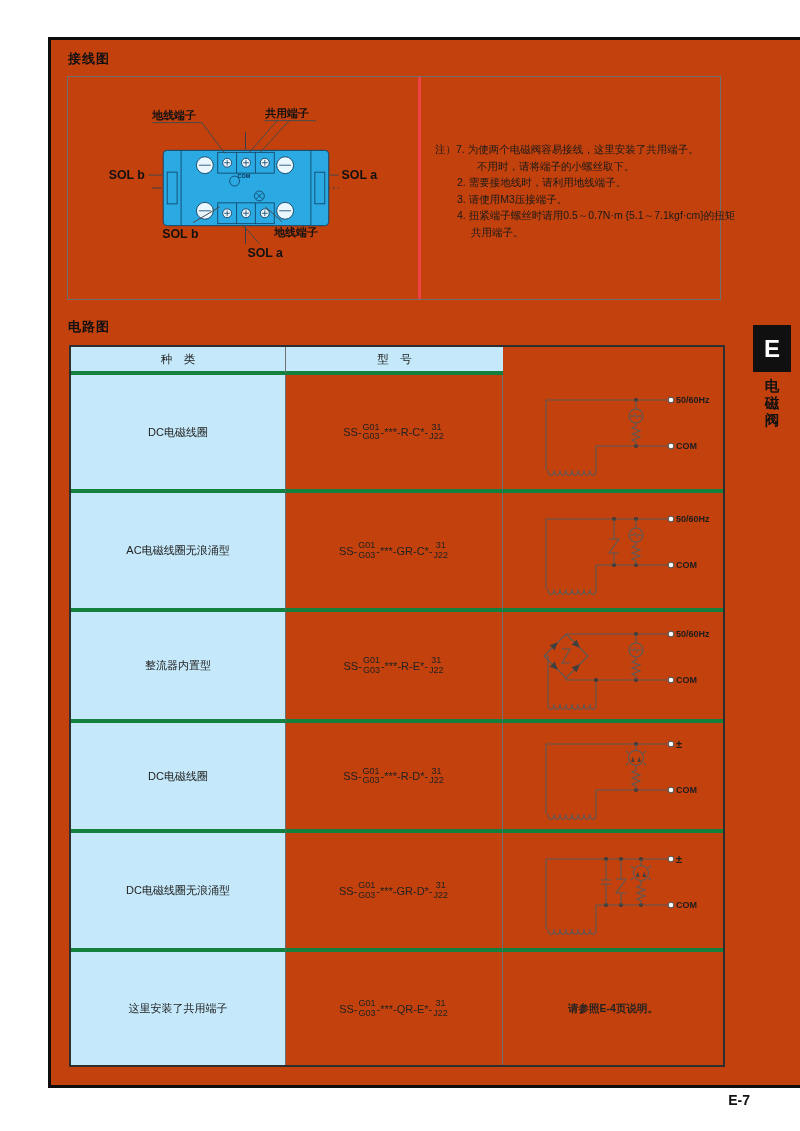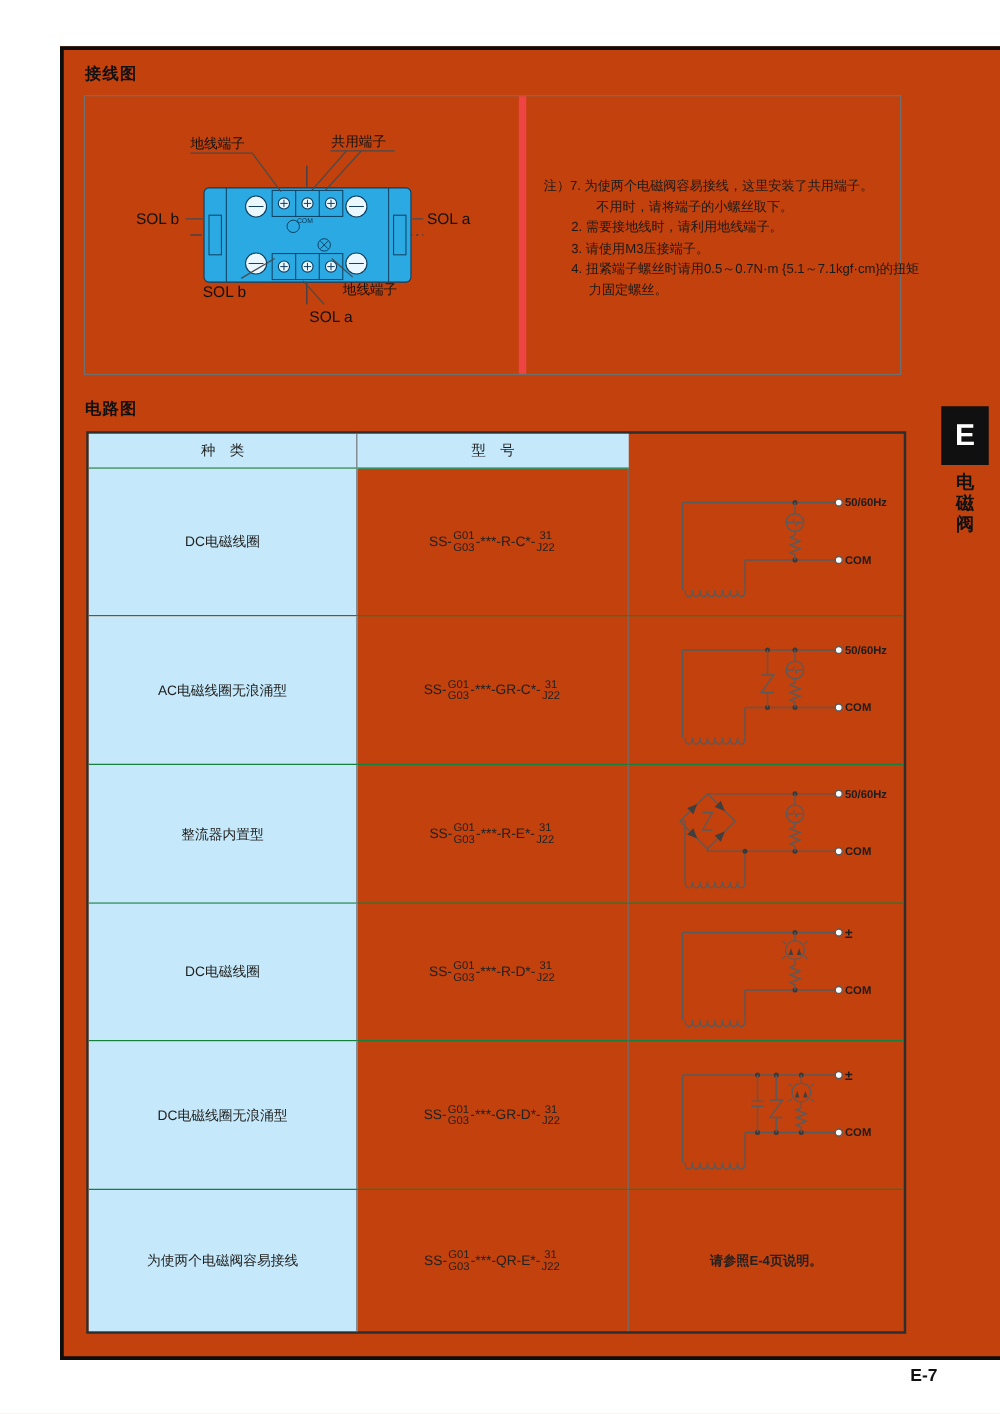--- a/index.html
+++ b/index.html
@@ -1,30 +1,30 @@
 <!DOCTYPE html>
 <html><head>
 <meta charset="utf-8">
 <style>
   html,body{margin:0;padding:0;background:#ffffff;}
   body{width:800px;height:1131px;position:relative;font-family:"Liberation Sans","DejaVu Sans",sans-serif;color:#111;}
   .frame{position:absolute;left:48px;top:37px;width:778px;height:1051px;border:3px solid #0d0d0d;box-sizing:border-box;background:#c2410c;}
   .sec-title{position:absolute;font-size:13px;font-weight:bold;color:#111;letter-spacing:1px;}
   
   .wirebox{position:absolute;left:16px;top:36px;width:654px;height:224px;border:1px solid #6f6f6f;box-sizing:border-box;display:flex;}
-  .wire-left{width:353px;border-right:6px solid #ef4444;box-sizing:border-box;position:relative;}
+  .wire-left{width:353px;border-right:3px solid #ef4444;box-sizing:border-box;position:relative;font-weight:bold;}
   .wire-right{flex:1;padding:64px 10px 0 14px;box-sizing:border-box;}
   .note-line{font-size:10.5px;line-height:16.5px;color:#1a1a1a;white-space:nowrap;}
   .n1{margin-left:22px;}
   .n2{margin-left:42px;}
   .n3{margin-left:36px;}
   
   .tbl{position:absolute;left:18px;top:305px;width:652px;border:2px solid #2e2e2e;box-sizing:content-box;}
   .trow{display:grid;grid-template-columns:215px 217px 220px;}
-  .cell{box-sizing:border-box;border-right:1px solid #6f6f6f;border-bottom:1px solid #15803d;display:flex;align-items:center;justify-content:center;}
+  .cell{box-sizing:border-box;border-right:1px solid #6f6f6f;border-bottom:4px solid #15803d;display:flex;align-items:center;justify-content:center;}
   .trow .cell:last-child{border-right:none;}
   .trow.last .cell{border-bottom:none;}
   .hcell{height:28px;background:#c5e9fa;font-size:11.5px;color:#222;}
   .kind{background:#c5e9fa;font-size:11px;color:#222;text-align:center;}
   .model{font-size:11px;color:#222;}
   .mstack{display:inline-flex;flex-direction:column;align-items:center;font-size:9px;line-height:9.5px;margin:0 1px;}
   .circ{font-size:10.5px;color:#222;font-weight:bold;}
   .cw{stroke:#5a5a5a;fill:none;stroke-width:1.1;}
   .dot{fill:#3a3a3a;stroke:none;}
   .term{fill:#fff;stroke:#5a5a5a;stroke-width:1.1;}
@@ -124,21 +124,21 @@
         <line x1="192" y1="168" x2="175" y2="149" class="leader"></line>
         <text x="180" y="182" class="vlabel-sol">SOL a</text>
       </svg>
     </div>
     <div class="wire-right">
       <div class="note-line">注）7. 为使两个电磁阀容易接线，这里安装了共用端子。</div>
       <div class="note-line n2">不用时，请将端子的小螺丝取下。</div>
       <div class="note-line n1">2. 需要接地线时，请利用地线端子。</div>
       <div class="note-line n1">3. 请使用M3压接端子。</div>
       <div class="note-line n1">4. 扭紧端子螺丝时请用0.5～0.7N·m {5.1～7.1kgf·cm}的扭矩</div>
-      <div class="note-line n3">力固定螺丝。</div>
+      <div class="note-line n3">共用端子。</div>
     </div>
   </div>
 
   <div class="sec-title" style="left:17px;top:278px;">电路图</div>
 
   <div class="tbl">
 
     <div class="trow">
       <div class="cell hcell">种　类</div>
       <div class="cell hcell">型　号</div>
@@ -349,21 +349,21 @@
           <polyline class="cw" points="133,41.5 133,46 129,48 137,51 129,54 137,57 129,60 133,62 133,66"></polyline>
           <circle class="term" cx="163" cy="20" r="2.8"></circle>
             <circle class="term" cx="163" cy="66" r="2.8"></circle>
           <text class="ctext" x="168" y="24" style="font-size:11px;">±</text>
           <text class="ctext" x="168" y="69">COM</text>
         </svg>
       </div>
     </div>
 
     <div class="trow last" style="height:113px;">
-      <div class="cell kind">为使两个电磁阀容易接线</div>
+      <div class="cell kind">这里安装了共用端子</div>
       <div class="cell model">
         <span>SS-</span>
           <span class="mstack">
             <span>G01</span>
             <span>G03</span>
           </span>
           <span>-***-QR-E*-</span>
           <span class="mstack">
             <span>31</span>
             <span>J22</span>

